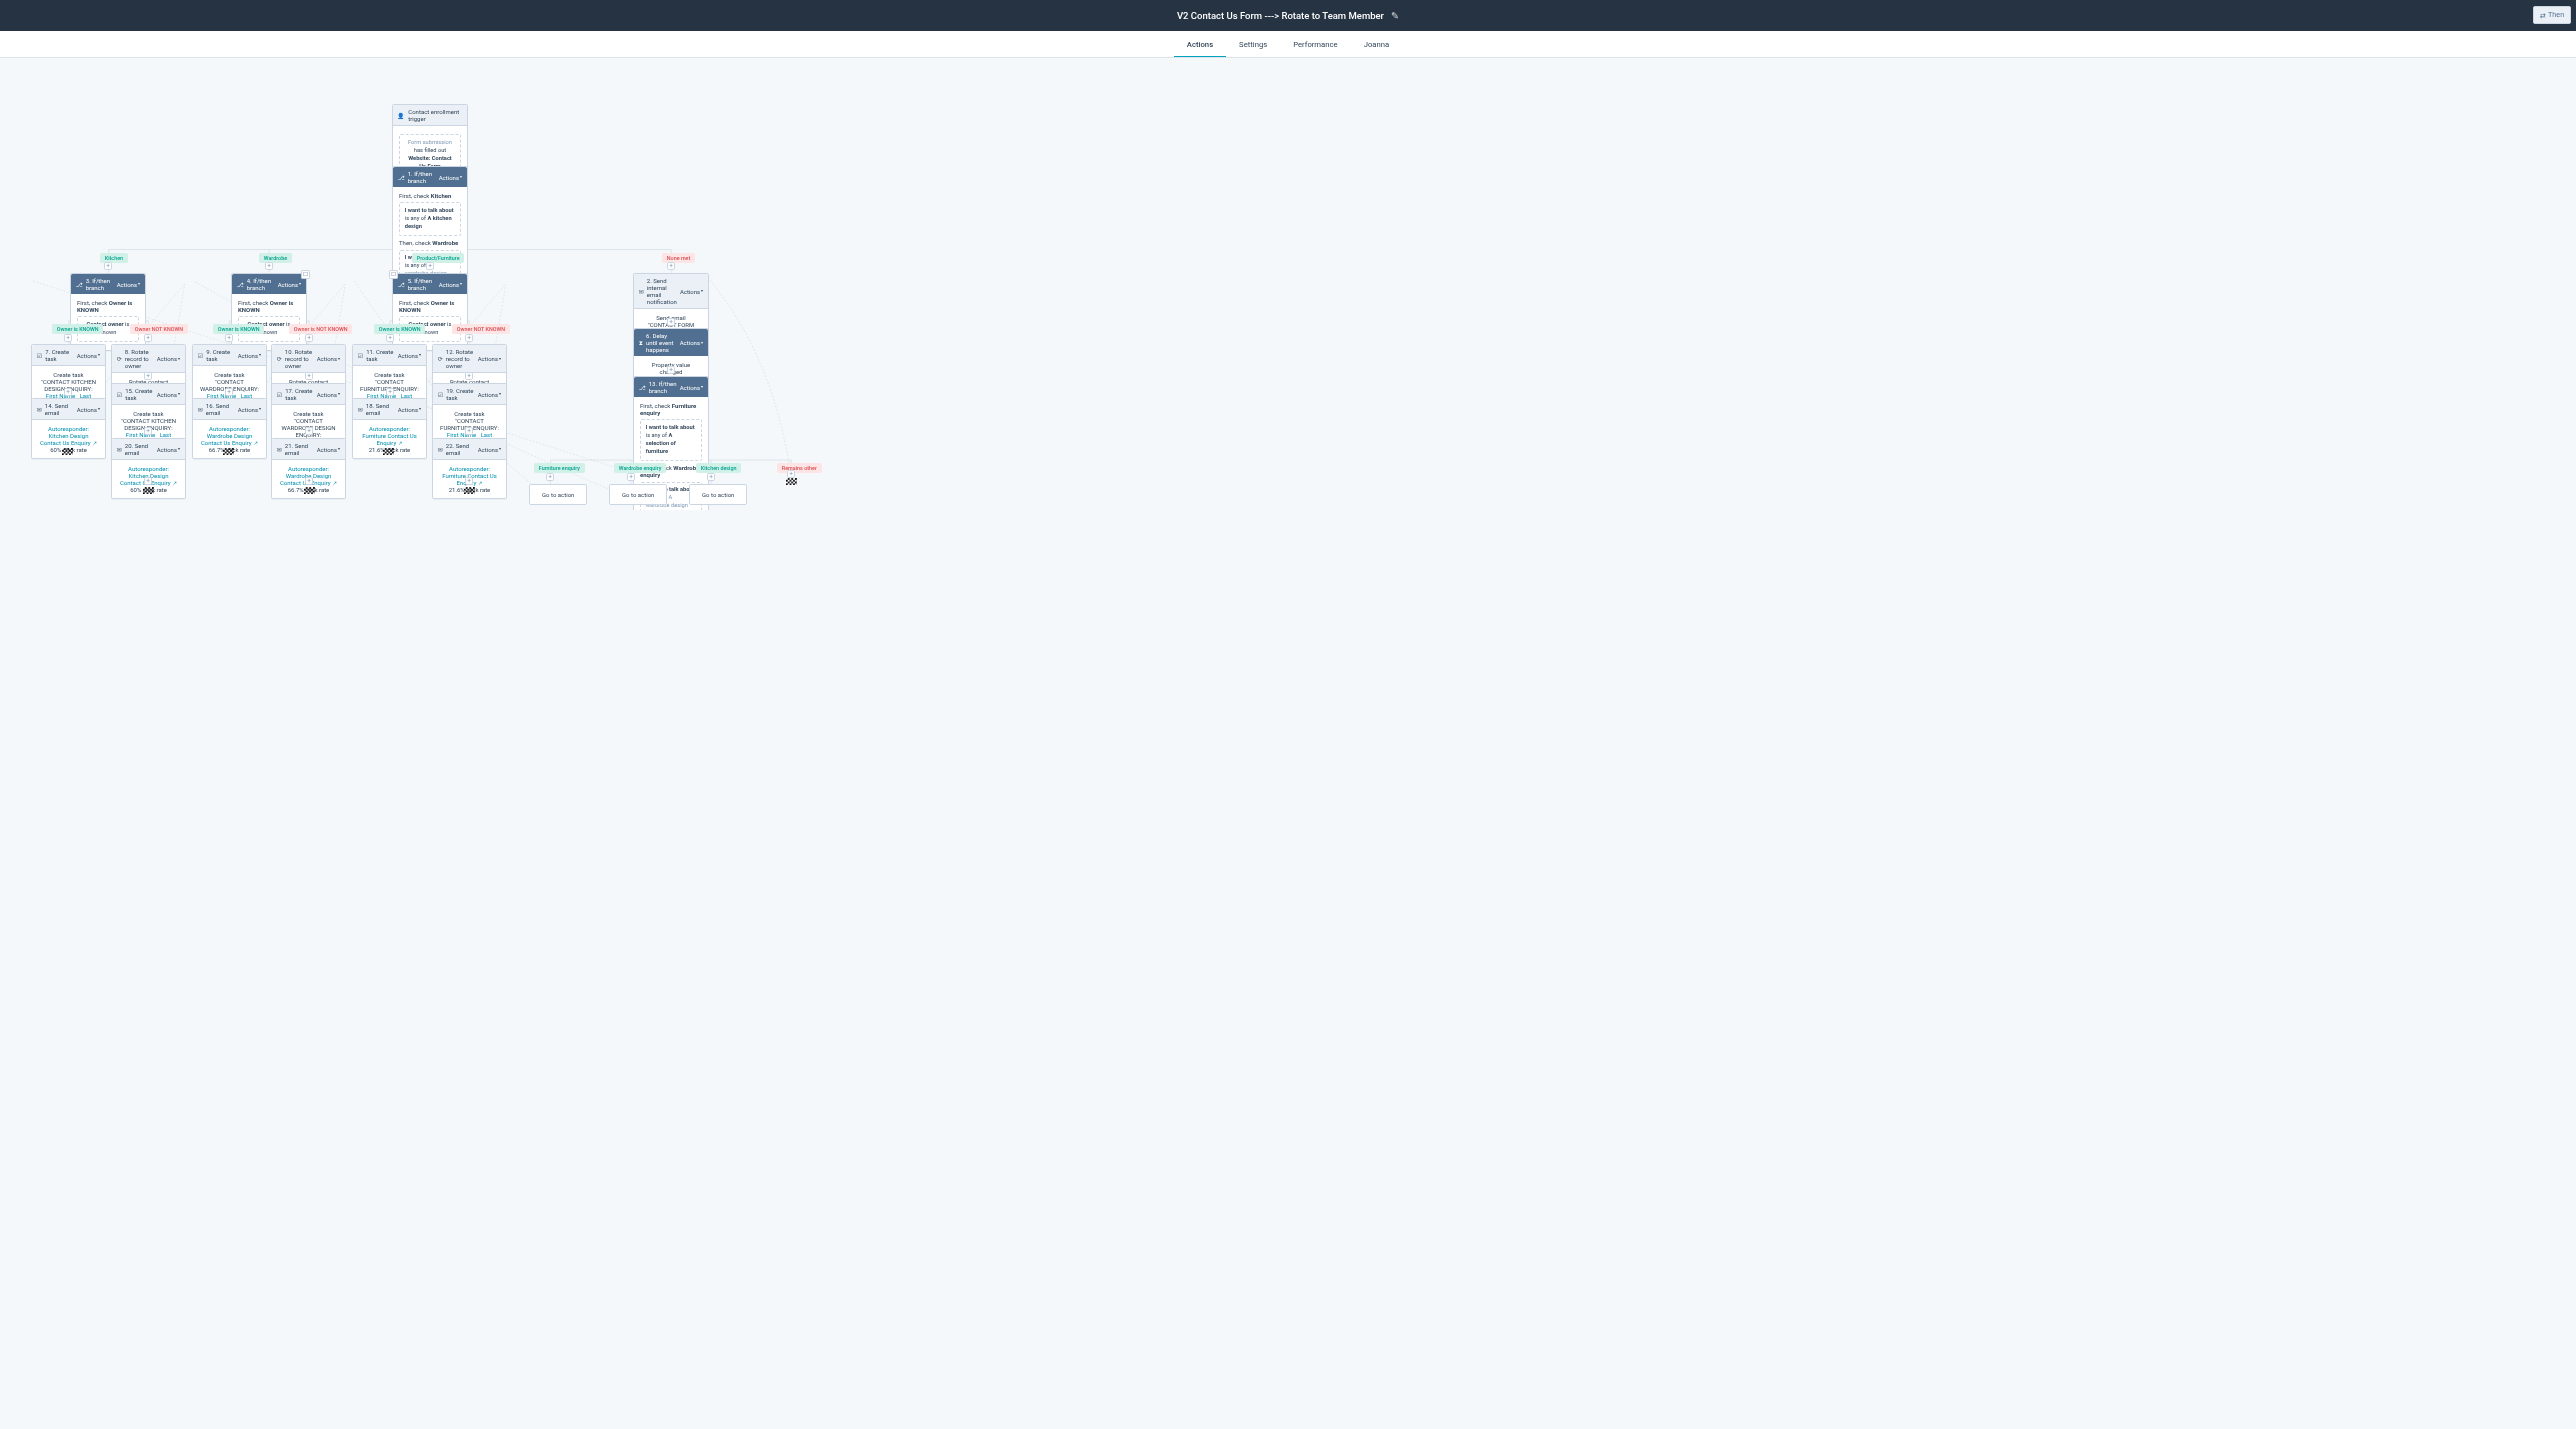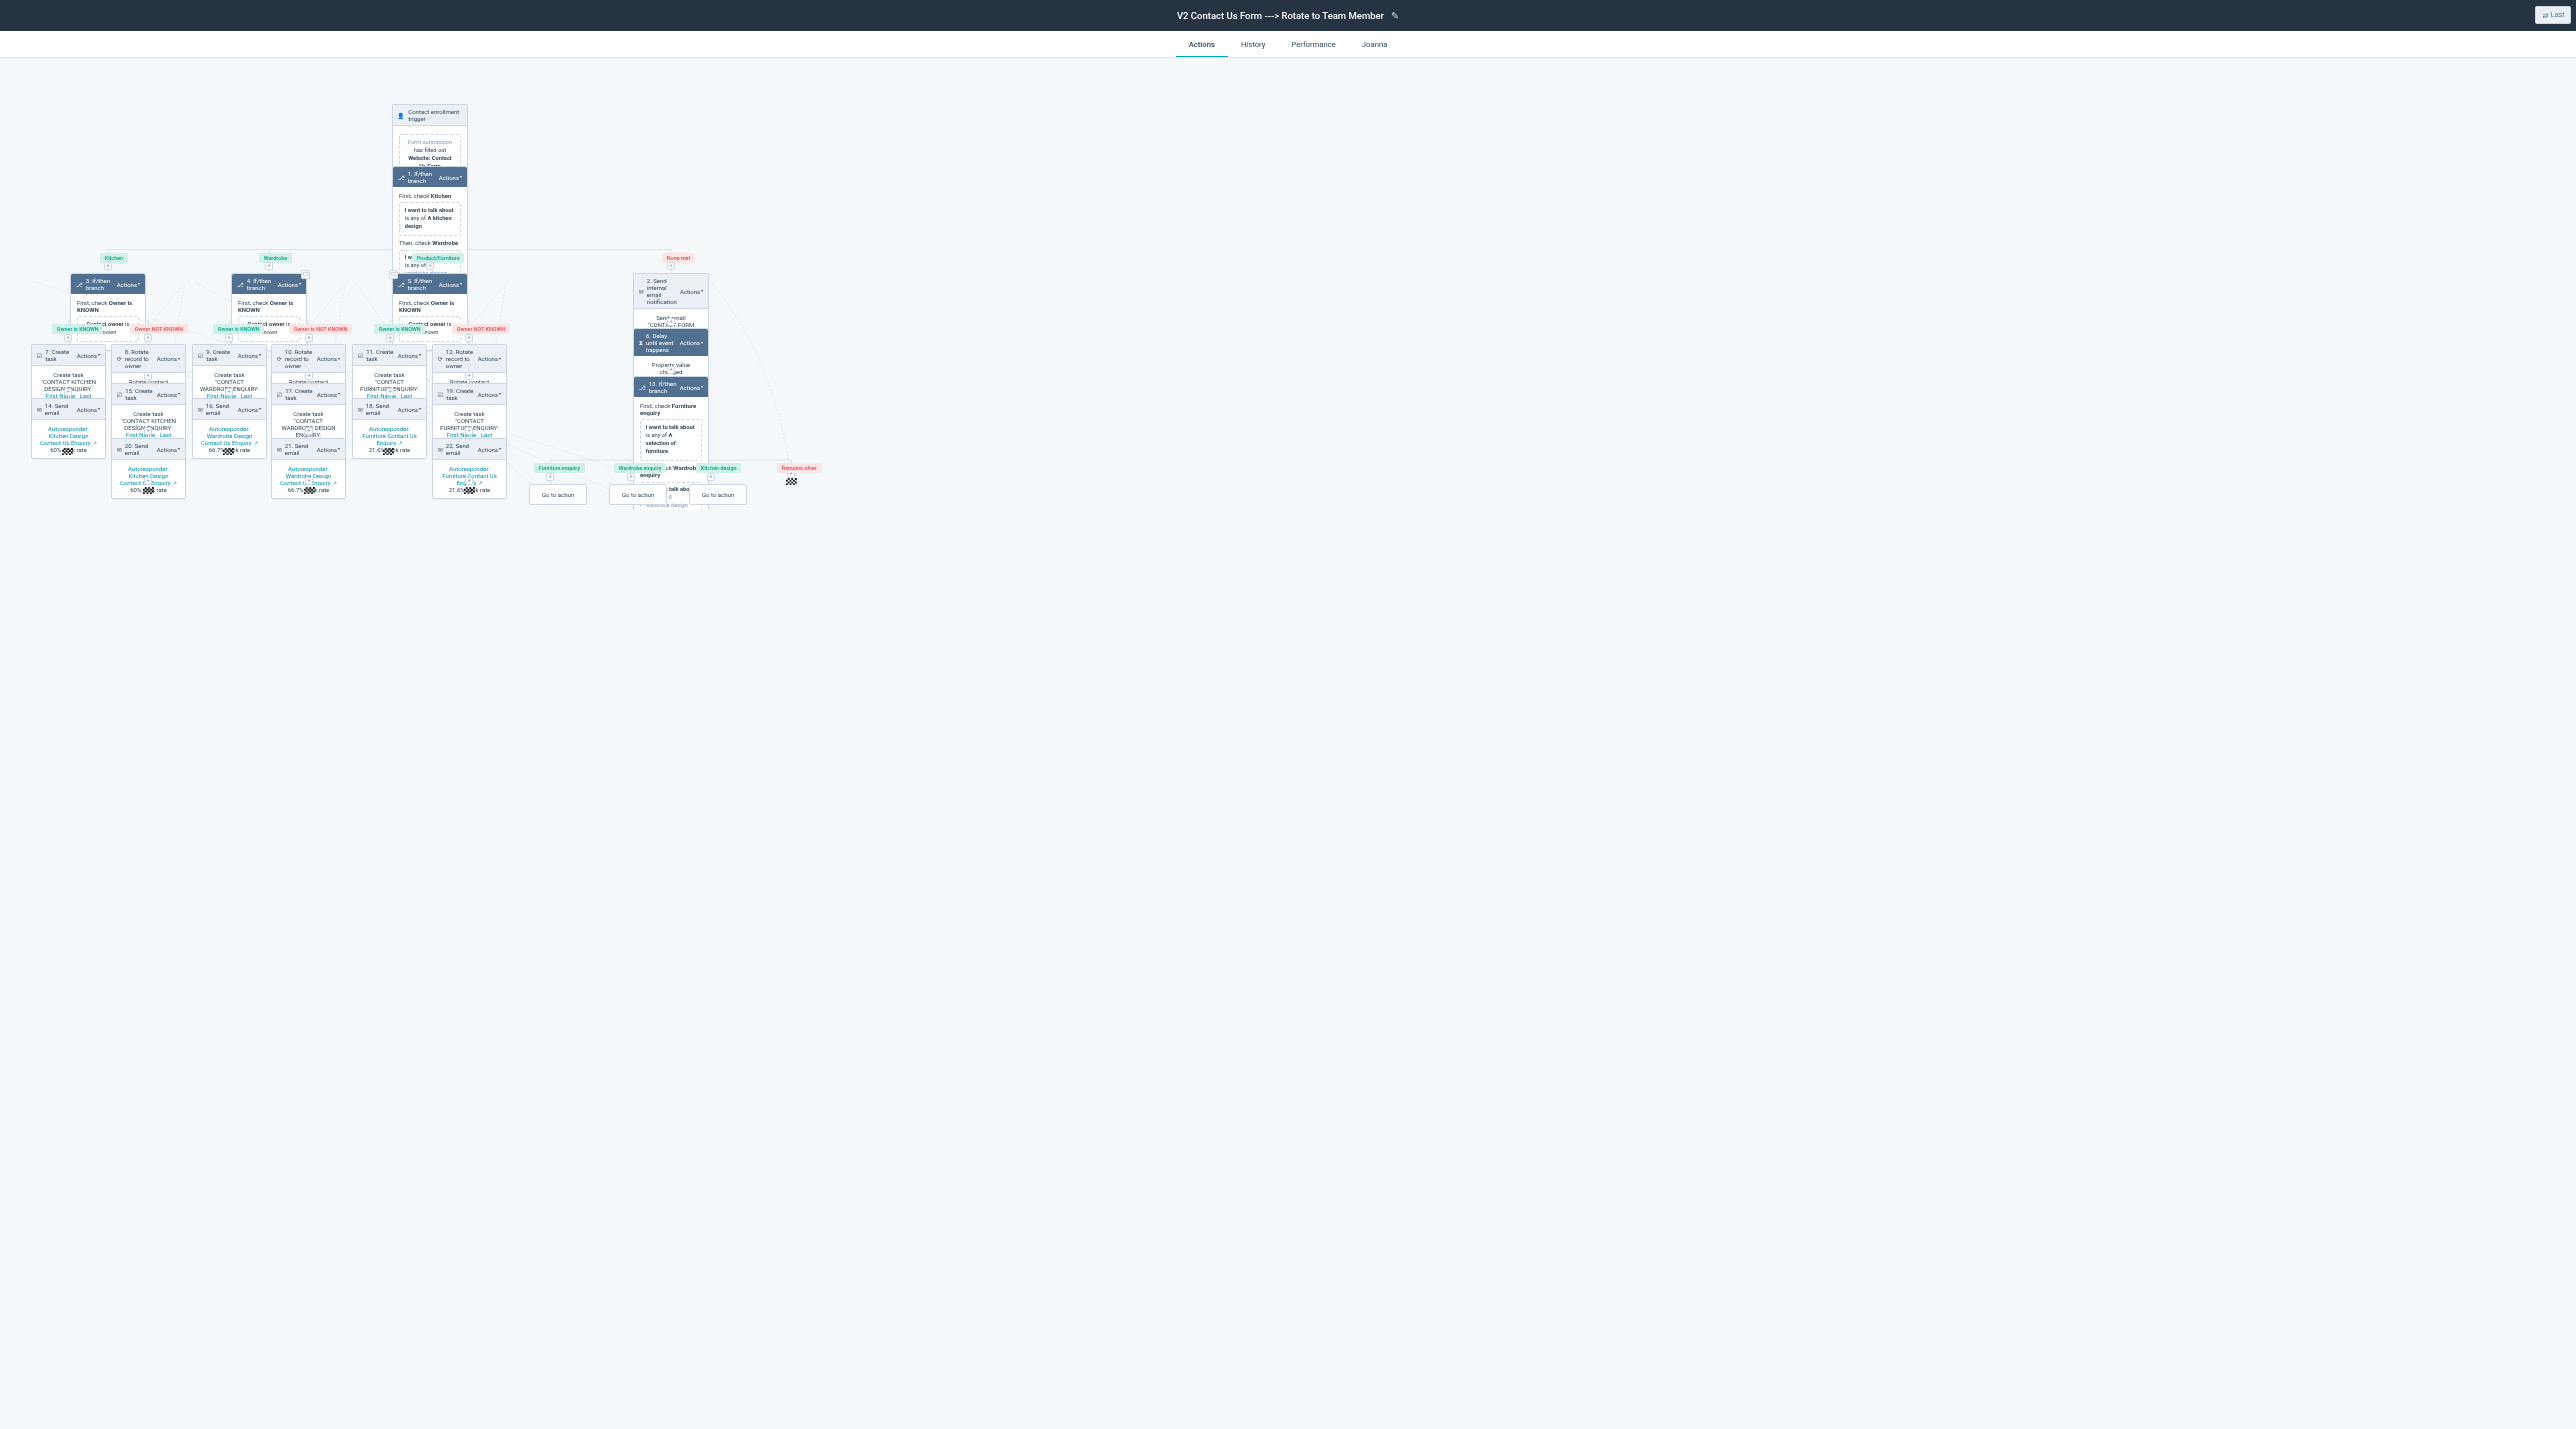--- a/index.html
+++ b/index.html
@@ -35,27 +35,27 @@
 </head>
 <body>
 
 <div class="topbar">
   <h1>
     <span>V2 Contact Us Form ---&gt; Rotate to Team Member</span>
     <span class="edit-icon">✎</span>
   </h1>
   <button class="enroll-btn">
     <span>⇄</span>
-    <span>Last</span>
+    <span>Then</span>
   </button>
 </div>
 
 <div class="tabs">
   <div class="tab active">Actions</div>
-  <div class="tab">History</div>
+  <div class="tab">Settings</div>
   <div class="tab">Performance</div>
   <div class="tab">Joanna</div>
 </div>
 
 <div class="canvas">
 
 <svg class="wires" viewBox="0 0 1465 760" width="872" height="452">
   <g stroke="#cbd6e2" stroke-width="1" fill="none">
     <line x1="722" y1="155" x2="722" y2="182"></line>
     <line x1="722" y1="308" x2="722" y2="322"></line>

